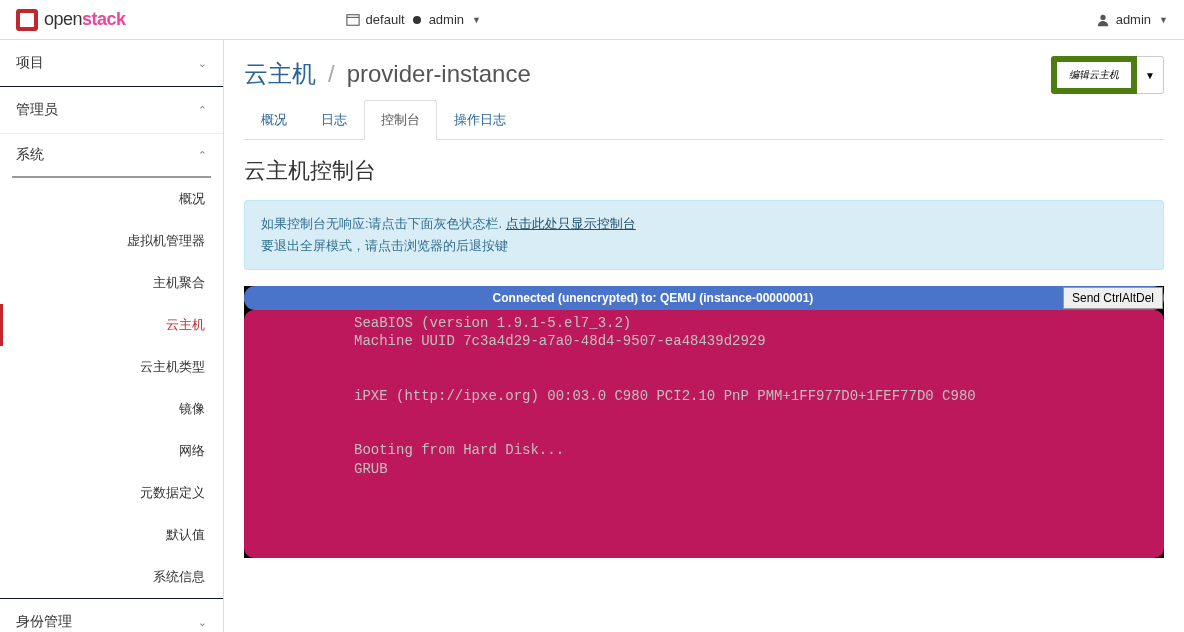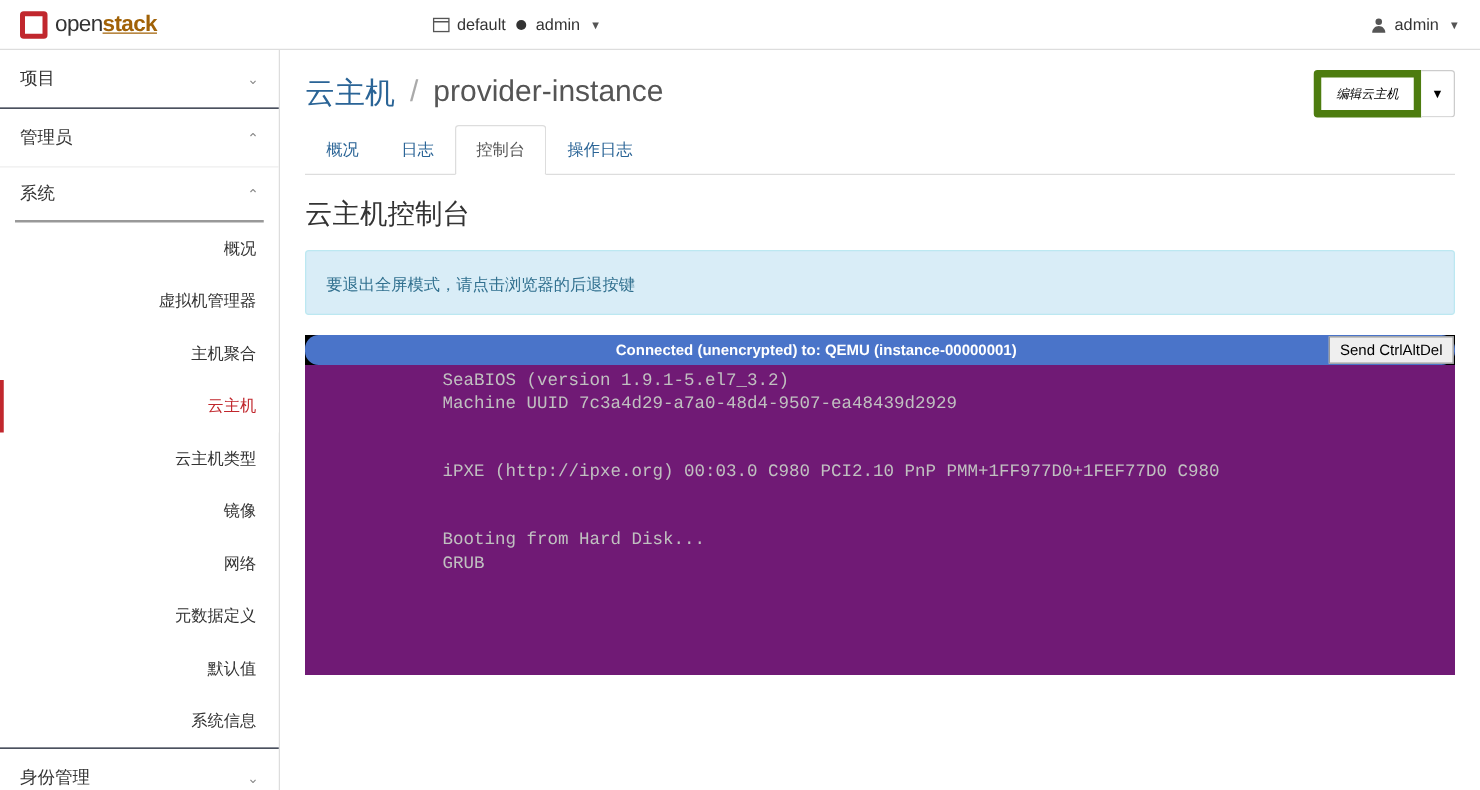--- a/index.html
+++ b/index.html
@@ -2,21 +2,21 @@
 <html><head>
 <meta charset="utf-8">
 <style>
 * { box-sizing: border-box; margin: 0; padding: 0; }
 body { font-family: -apple-system, BlinkMacSystemFont, "Segoe UI", Helvetica, Arial, sans-serif; font-size: 13px; color: #333; background: #fff; }
 .topbar { height: 40px; border-bottom: 1px solid #ddd; display: flex; align-items: center; padding: 0 16px; }
 .logo { display: flex; align-items: center; gap: 6px; }
 .logo-icon { width: 22px; height: 22px; background: #c1272d; border-radius: 3px; position: relative; }
 .logo-icon::after { content: ""; position: absolute; top: 4px; left: 4px; right: 4px; bottom: 4px; background: #fff; }
 .logo-text { font-size: 18px; font-weight: 400; color: #333; letter-spacing: -0.5px; }
-.logo-text b { color: #a16207; font-weight: 700; text-decoration: underline; }
+.logo-text b { color: #ec4899; font-weight: 700; }
 .top-center { margin-left: 220px; display: flex; align-items: center; gap: 6px; color: #333; }
 .top-right { margin-left: auto; display: flex; align-items: center; gap: 6px; color: #333; }
 .dot { width: 8px; height: 8px; background: #333; border-radius: 50%; display: inline-block; margin: 0 2px; }
 .caret { font-size: 9px; color: #555; margin-left: 2px; }
 .layout { display: flex; min-height: calc(100vh - 40px); }
 .sidebar { width: 224px; border-right: 1px solid #ddd; background: #fff; }
 .nav-group { border-bottom: 1px solid #0f172a; }
 .nav-header { padding: 14px 16px; font-size: 14px; color: #333; display: flex; justify-content: space-between; align-items: center; cursor: pointer; }
 .nav-header.sub { padding: 12px 16px; border-top: 1px solid #eee; }
 .nav-items { }
@@ -35,21 +35,21 @@
 .tab { padding: 10px 16px; color: #2a6496; font-size: 13px; cursor: pointer; border: 1px solid transparent; margin-bottom: -1px; }
 .tab.active { border: 1px solid #ddd; border-bottom-color: #fff; background: #fff; color: #555; border-radius: 3px 3px 0 0; }
 h2.section-title { font-size: 22px; font-weight: 400; color: #333; margin: 10px 0 14px 0; }
 .info-box { background: #d9edf7; border: 1px solid #bce8f1; border-radius: 3px; padding: 14px 16px; color: #31708f; font-size: 13px; margin-bottom: 16px; }
 .info-box a { color: #245269; text-decoration: underline; }
 .info-box .line2 { margin-top: 4px; }
 .console-wrap { background: #000; }
 .console-header { background: #4a74c9; color: #fff; display: flex; align-items: center; height: 24px; border-radius: 11px; }
 .console-status { flex: 1; text-align: center; font-size: 12px; font-weight: 700; }
 .console-btn { background: #efefef; color: #000; border: 1px solid #999; padding: 2px 8px; font-size: 12px; cursor: pointer; height: 22px; margin: 1px; }
-.console-body { background: #701a75; color: #c0c0c0; font-family: "Courier New", monospace; font-size: 14px; padding: 4px 0 80px 110px; line-height: 1.3; white-space: pre; overflow: hidden; }
+.console-body { background: #be185d; color: #c0c0c0; font-family: "Courier New", monospace; font-size: 14px; padding: 4px 0 80px 110px; line-height: 1.3; white-space: pre; overflow: hidden; border-radius: 10px; }
 .iconsvg { width: 14px; height: 14px; fill: #555; }
 </style>
 </head>
 <body>
 
 <div class="topbar">
   <div class="logo">
     <span class="logo-icon"></span>
     <span class="logo-text"><span>open</span><b>stack</b></span>
   </div>
@@ -126,20 +126,24 @@
     <div class="tabs">
       <div class="tab">概况</div>
       <div class="tab">日志</div>
       <div class="tab active">控制台</div>
       <div class="tab">操作日志</div>
     </div>
 
     <h2 class="section-title">云主机控制台</h2>
 
     <div class="info-box">
+      <div>
+        <span>如果控制台无响应:请点击下面灰色状态栏.</span>
+        <a href="#">点击此处只显示控制台</a>
+      </div>
       <div class="line2">要退出全屏模式，请点击浏览器的后退按键</div>
     </div>
 
     <div class="console-wrap">
       <div class="console-header">
         <span class="console-status">Connected (unencrypted) to: QEMU (instance-00000001)</span>
         <button class="console-btn">Send CtrlAltDel</button>
       </div>
       <div class="console-body">SeaBIOS (version 1.9.1-5.el7_3.2)
 Machine UUID 7c3a4d29-a7a0-48d4-9507-ea48439d2929

